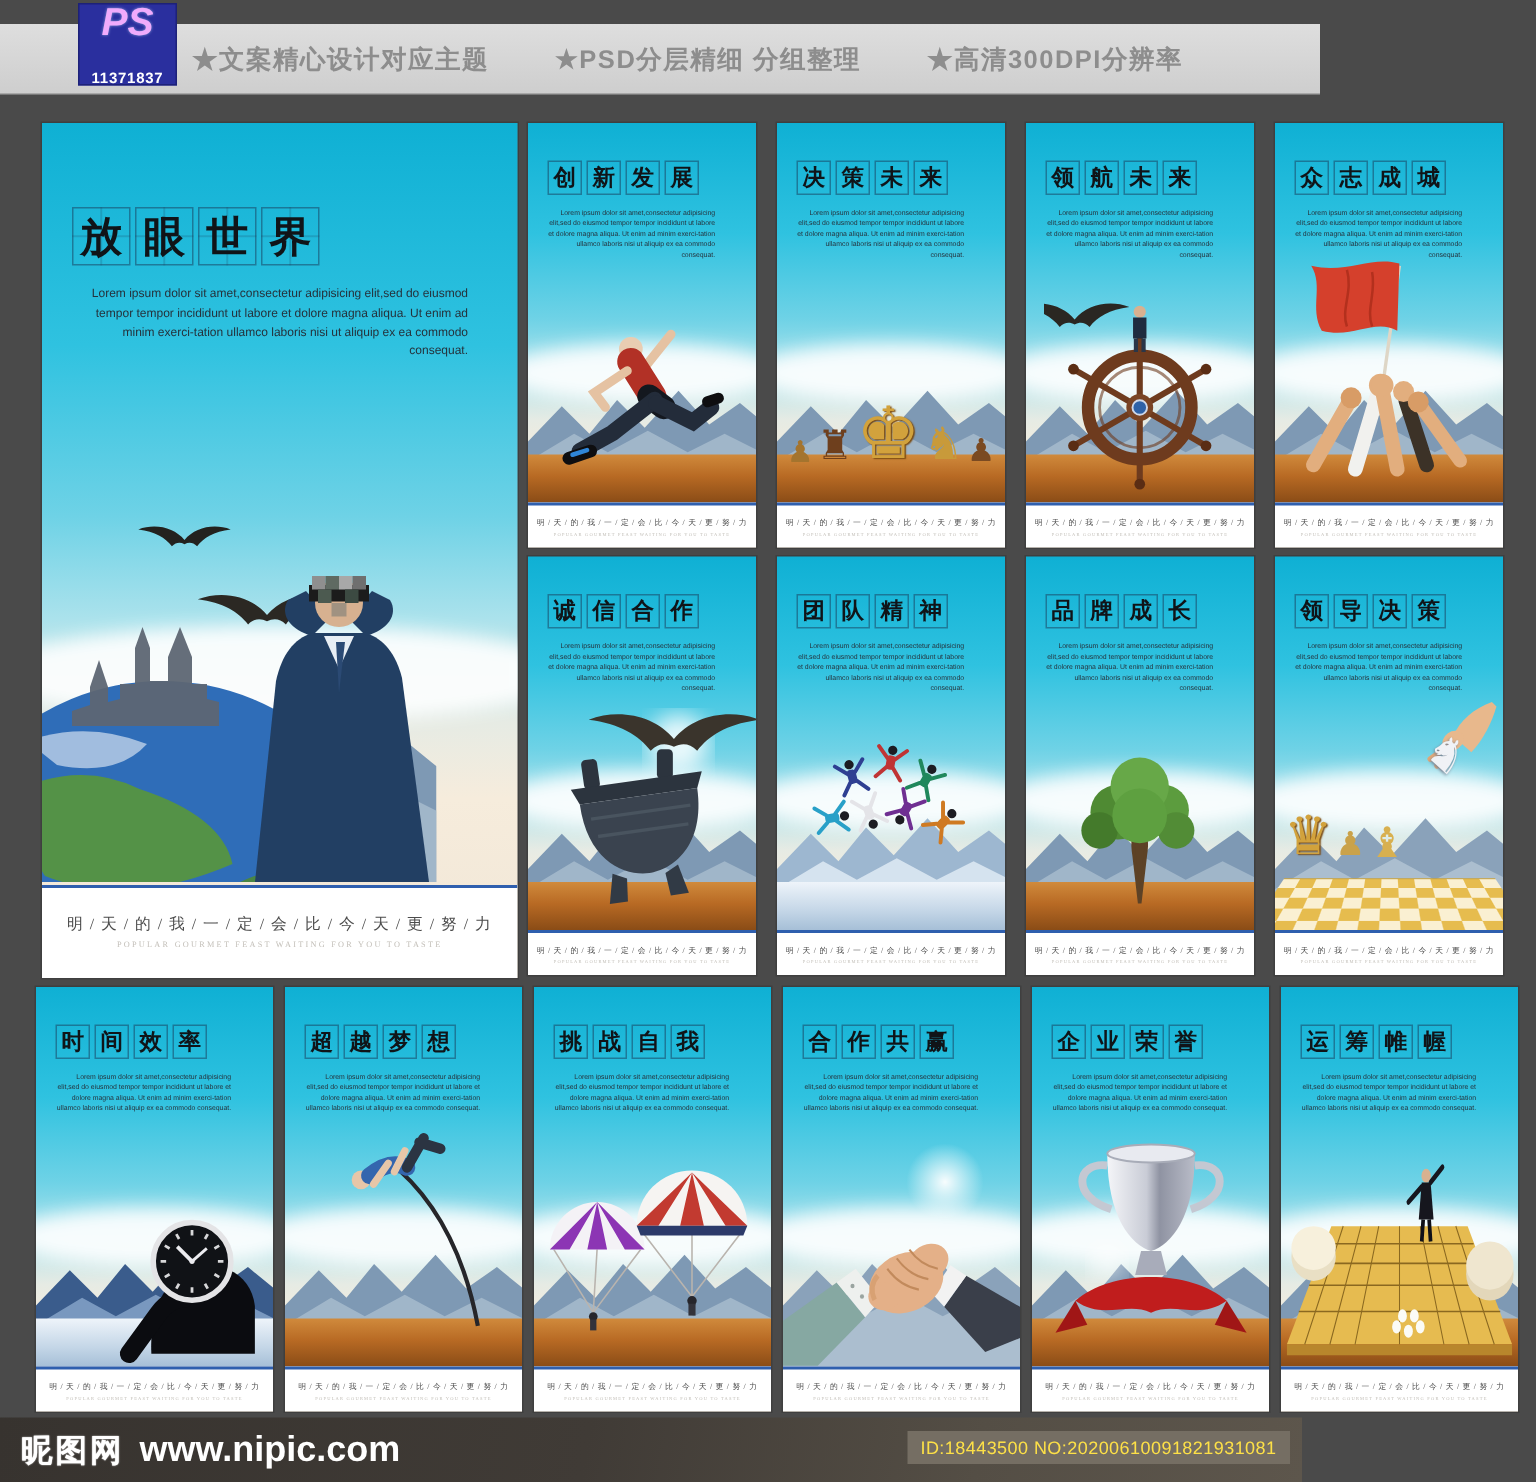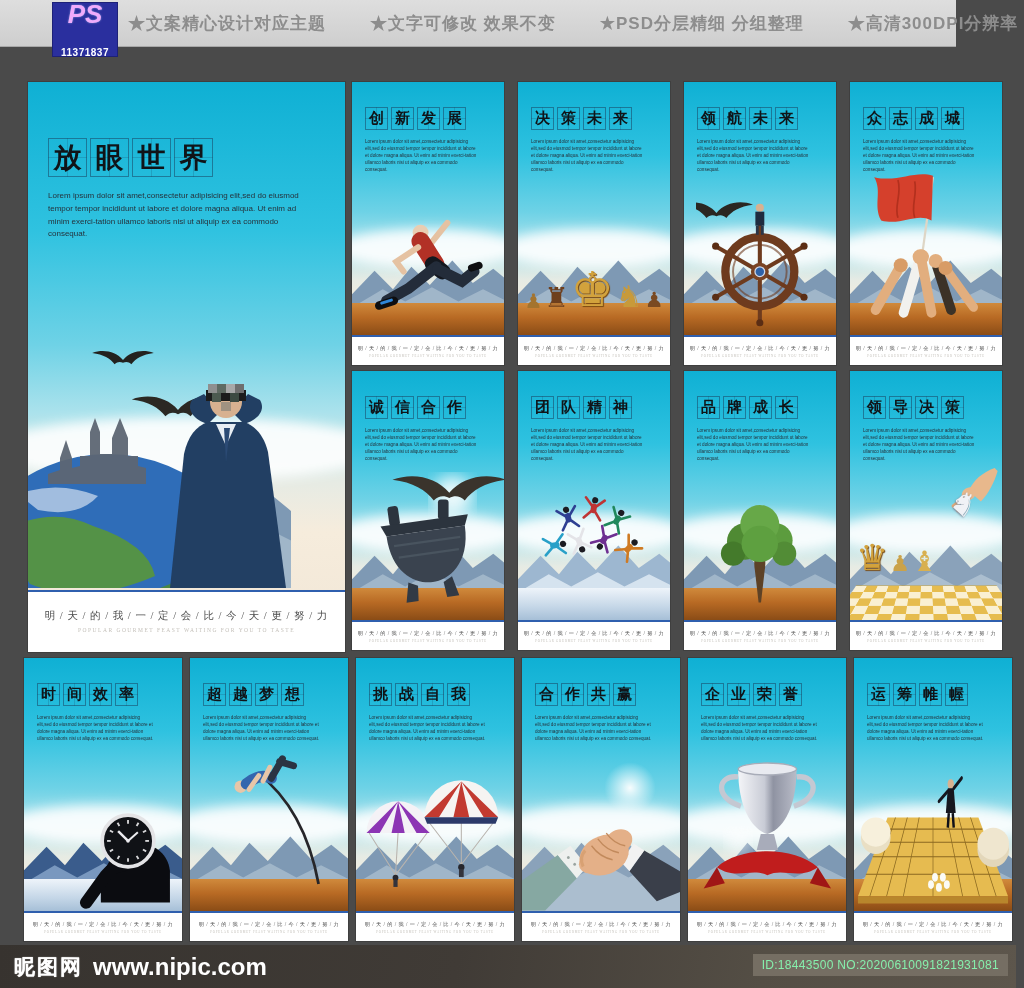--- a/index.html
+++ b/index.html
@@ -1,42 +1,42 @@
 <!DOCTYPE html>
 <html><head>
 <meta charset="utf-8">
 <style>
   html,body{margin:0;padding:0;}
   body{width:1024px;height:988px;position:relative;overflow:hidden;background:#4a4a4a;font-family:"Liberation Sans",sans-serif;}
 
   
-  .topbar{position:absolute;left:0;top:0;width:956px;height:46px;background:linear-gradient(#dedede,#cecece);border-bottom:1px solid #a8a8a8;z-index:10;text-decoration:underline;}
+  .topbar{position:absolute;left:0;top:16px;width:880px;height:46px;background:linear-gradient(#dedede,#cecece);border-bottom:1px solid #a8a8a8;z-index:10;text-decoration:underline;}
   .features{position:absolute;left:128px;top:0;height:46px;display:flex;align-items:center;gap:44px;white-space:nowrap;}
   .feature{font-size:17px;font-weight:bold;color:#8d8d8d;letter-spacing:1px;}
   .pslogo{position:absolute;left:52px;top:2px;width:64px;height:53px;background:#2a2f9e;border:1px solid #1d2178;z-index:12;display:flex;flex-direction:column;align-items:center;justify-content:center;}
   .pslogo .ps{color:#f0abfc;font-size:26px;font-weight:bold;font-style:italic;line-height:1;text-shadow:0 0 2px #8f9fd8;}
   .pslogo .num{color:#fff;font-size:10px;font-weight:bold;letter-spacing:.5px;margin-top:20px;}
 
   
-  .bottombar{position:absolute;left:0;top:945px;width:1016px;height:43px;background:linear-gradient(100deg,#37332f 0%,#403b36 45%,#544e45 75%,#5d564c 100%);z-index:10;display:flex;align-items:center;}
+  .bottombar{position:absolute;left:0;top:945px;width:868px;height:43px;background:linear-gradient(100deg,#37332f 0%,#403b36 45%,#544e45 75%,#5d564c 100%);z-index:10;display:flex;align-items:center;}
   .sitelogo{margin-left:14px;color:#fff;font-size:21px;font-weight:bold;letter-spacing:2px;text-shadow:0 0 1px #fff;}
   .siteurl{color:#fff;font-size:24px;font-weight:bold;margin-left:10px;}
-  .idbadge{position:absolute;right:8px;top:9px;background:#756e63;color:#86efac;font-size:12px;padding:4px 9px;letter-spacing:.3px;}
+  .idbadge{position:absolute;right:8px;top:9px;background:#756e63;color:#fde047;font-size:12px;padding:4px 9px;letter-spacing:.3px;}
 
   
   .poster{position:absolute;overflow:hidden;background:linear-gradient(180deg,#0fb0d4 0%,#2fc2e0 26%,#6ed2e6 46%,#abe2ec 58%,#e6ebe4 70%,#f6ecdc 79%,#f1e6d6 100%);box-shadow:0 0 0 1px rgba(0,0,0,.15);}
   .head{position:relative;z-index:6;}
   .hero .head{padding:56px 20px 0 20px;}
   .sm .head{padding:25px 12px 0 13px;}
   .title{display:flex;gap:3px;}
   .title span{display:flex;align-items:center;justify-content:center;border:1px solid rgba(25,70,100,.55);color:#101418;font-family:"Liberation Serif",serif;font-weight:bold;
     background-image:linear-gradient(to right,transparent 49%,rgba(25,70,100,.22) 49%,rgba(25,70,100,.22) 51%,transparent 51%),linear-gradient(to bottom,transparent 49%,rgba(25,70,100,.22) 49%,rgba(25,70,100,.22) 51%,transparent 51%);}
   .hero .title span{width:37px;height:37px;font-size:28px;}
   .sm .title span{width:21px;height:21px;font-size:15px;}
-  .body{color:#25323c;}
+  .body{color:#25323c;text-align:right;}
   .hero .body{font-size:8px;line-height:1.6;width:264px;margin-top:13px;}
   .sm .body{font-size:4.6px;line-height:1.55;width:88%;margin-top:8px;}
 
   .photo{position:absolute;left:0;right:0;z-index:2;}
   .hero .photo{bottom:64px;height:244px;}
   .sm .photo{bottom:30px;height:152px;}
   .clouds{position:absolute;left:-12%;right:-12%;top:30%;height:26%;background:#fff;border-radius:50%;filter:blur(6px);opacity:.9;z-index:1;}
   .mtns{position:absolute;left:0;right:0;bottom:0;height:64%;z-index:1;}
   .foliage{position:absolute;left:0;right:0;bottom:0;height:21%;z-index:3;background:linear-gradient(180deg,#d08a3c 0%,#b86a24 45%,#8a4c16 100%);}
   .snowfield{position:absolute;left:0;right:0;bottom:0;height:21%;z-index:3;background:linear-gradient(180deg,#eef4fa 0%,#c4d6e7 60%,#a6bfd7 100%);}
@@ -72,21 +72,20 @@
         <stop offset=".45" stop-color="#c9ccd6"></stop>
       <stop offset=".6" stop-color="#8f93a2"></stop>
         <stop offset="1" stop-color="#b9bcc8"></stop>
     </linearGradient>
   </defs>
 </svg>
 
 <div class="topbar">
   <div class="features">
     <div class="feature">★文案精心设计对应主题</div>
-    <div class="feature">★文字可修改 效果不变</div>
     <div class="feature">★PSD分层精细 分组整理</div>
     <div class="feature">★高清300DPI分辨率</div>
   </div>
 </div>
 <div class="pslogo">
   <div class="ps">PS</div>
   <div class="num">11371837</div>
 </div>
 
 <div class="poster hero" style="left:28px;top:82px;width:317px;height:570px;">

